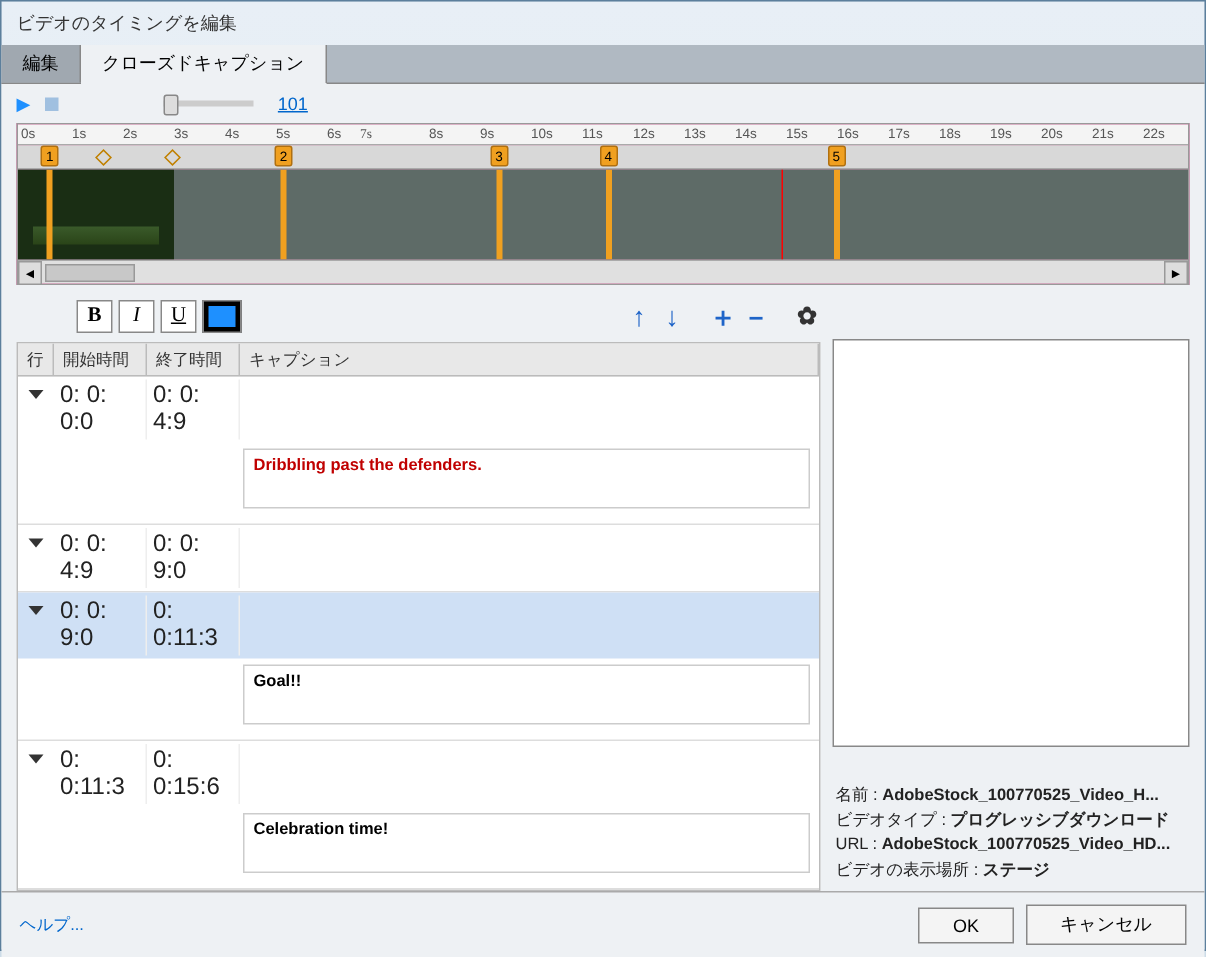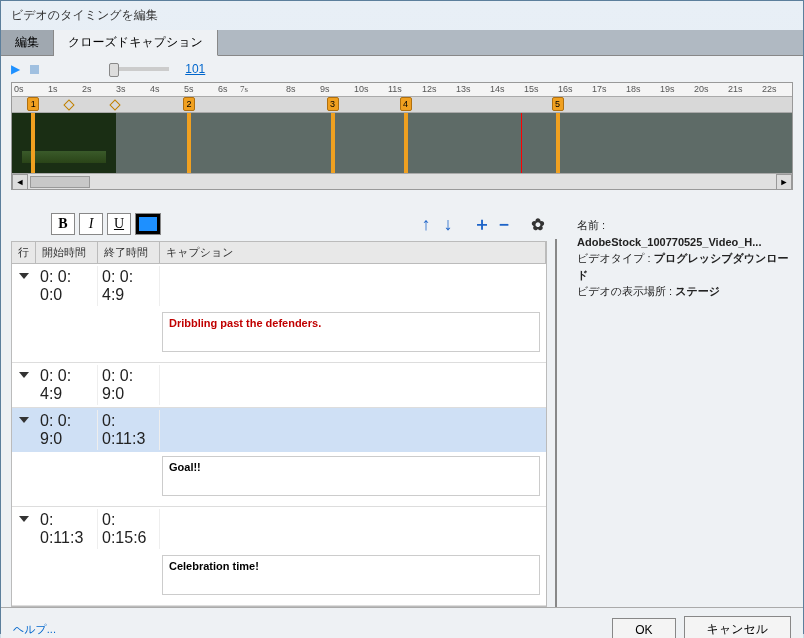--- a/index.html
+++ b/index.html
@@ -11,21 +11,21 @@
 .tab.active { background: #eef1f4; border-bottom: 1px solid #eef1f4; margin-bottom: -1px; }
 .content { background: #eef1f4; flex: 1; display: flex; flex-direction: column; padding: 0; }
 .playrow { display: flex; align-items: center; padding: 6px 10px; gap: 10px; }
 .play-btn { color: #1e90ff; font-size: 12px; cursor: pointer; }
 .stop-btn { width: 9px; height: 9px; background: #a0c0e0; cursor: pointer; }
 .slider { width: 60px; height: 4px; background: #ccc; position: relative; margin-left: 60px; }
 .slider::before { content: ""; position: absolute; left: 0; top: -4px; width: 8px; height: 12px; background: #ddd; border: 1px solid #888; border-radius: 2px; }
 .zoom-link { color: #0066cc; text-decoration: underline; margin-left: 6px; }
 .timeline-label { margin-left: auto; font-size: 11px; color: #333; }
 .timeline-label .tt { font-family: monospace; color: #0066aa; }
-.timeline-box { border: 1px solid #999; margin: 0 10px 21px 10px; background: #ec4899; }
+.timeline-box { border: 1px solid #999; margin: 0 10px 8px 10px; background: #ec4899; }
 .ruler { height: 14px; background: #f4f4f4; border-bottom: 1px solid #aaa; position: relative; font-size: 9px; color: #555; }
 .ruler span { position: absolute; top: 1px; }
 .marker-row { height: 16px; background: #d8d8d8; border-bottom: 1px solid #aaa; position: relative; }
 .marker { position: absolute; top: 0; width: 12px; height: 14px; background: #f0a020; border: 1px solid #b07010; font-size: 9px; text-align: center; line-height: 12px; color: #000; border-radius: 2px; }
 .diamond { position: absolute; top: 4px; width: 8px; height: 8px; transform: rotate(45deg); border: 1px solid #c08000; background: transparent; }
 .track { height: 60px; background: #5e6b67; position: relative; overflow: hidden; }
 .thumb { position: absolute; left: 0; top: 0; width: 104px; height: 60px; background: #1a2e14; }
 .thumb::after { content: ""; position: absolute; bottom: 10px; left: 10px; right: 10px; height: 12px; background: linear-gradient(#3a5a2a, #2a4418); }
 .playhead { position: absolute; top: 0; bottom: 0; width: 1px; background: red; }
 .caption-flag { position: absolute; top: 14px; width: 4px; bottom: 0; background: #f0a020; }
@@ -54,21 +54,21 @@
 .gbody { overflow-y: scroll; flex: 1; }
 .grow { border-bottom: 1px solid #ddd; }
 .grow.sel .gline { background: #cfe0f5; }
 .gline { display: flex; align-items: flex-start; padding: 2px 0; }
 .gline .c0 { padding: 2px 4px; }
 .gline .c1, .gline .c2 { padding: 2px 4px; font-size: 16px; color: #222; border-right: 1px solid #eee; }
 .captxt { margin: 4px 6px 10px 150px; border: 1px solid #ccc; min-height: 40px; padding: 4px 6px; font-size: 11px; background: #fff; font-weight: bold; }
 .captxt.red { color: #c00000; font-weight: bold; }
 .captxt.bold { font-weight: bold; }
 .tri { display: inline-block; width: 0; height: 0; border-left: 5px solid transparent; border-right: 5px solid transparent; border-top: 6px solid #333; }
-.right-pane { width: 238px; display: flex; flex-direction: row; gap: 18px; }
+.right-pane { width: 238px; display: flex; flex-direction: column; gap: 18px; }
 .preview { flex: 1; border: 1px solid #888; background: #fff; margin-top: 28px; }
 .meta { font-size: 11px; padding: 6px 2px; line-height: 1.5; color: #222; }
 .meta b { font-weight: bold; }
 .footer { border-top: 1px solid #aaa; padding: 8px 12px; display: flex; align-items: center; }
 .help { color: #0066cc; font-size: 11px; }
 .footer .btn { margin-left: 8px; padding: 4px 22px; border: 1px solid #888; background: #f4f4f4; font-size: 12px; cursor: pointer; }
 .footer .spacer { flex: 1; }
 </style>
 </head>
 <body>
@@ -201,20 +201,21 @@
                 <div class="captxt ">Celebration time!</div>
               </div>
             </div>
         </div>
       </div>
       <div class="right-pane">
         <div class="preview"></div>
         <div class="meta">
           <div><span>名前 :</span> <b>AdobeStock_100770525_Video_H...</b></div>
           <div><span>ビデオタイプ :</span> <b>プログレッシブダウンロード</b></div>
+          <div><span>URL :</span> <b>AdobeStock_100770525_Video_HD...</b></div>
           <div><span>ビデオの表示場所 :</span> <b>ステージ</b></div>
         </div>
       </div>
     </div>
 
     <div class="footer">
       <span class="help">ヘルプ...</span>
       <div class="spacer"></div>
       <button class="btn">OK</button>
       <button class="btn">キャンセル</button>

